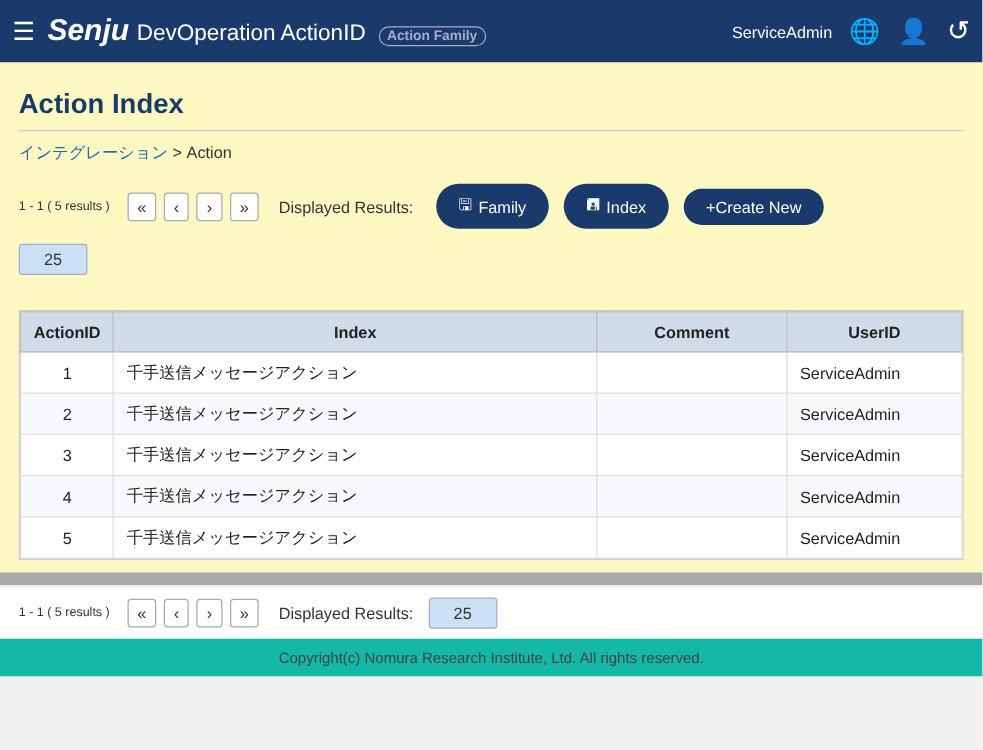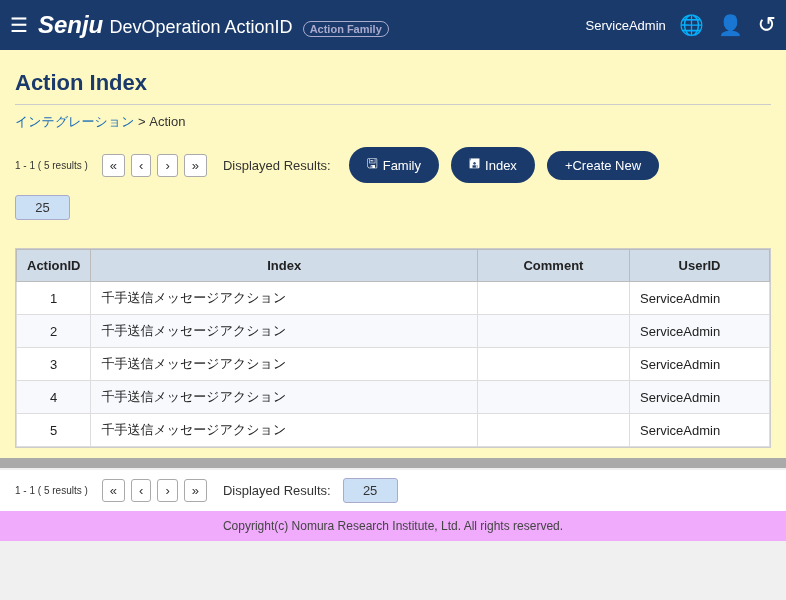--- a/index.html
+++ b/index.html
@@ -158,21 +158,21 @@
       display: flex;
       align-items: center;
       padding: 8px 0;
       gap: 6px;
       background: white;
       margin-top: 2px;
     }
 
     
     .footer {
-      background: #f0abfc;
+      background: #14b8a6;
       text-align: center;
       padding: 8px;
       font-size: 12px;
       color: #444;
       position: relative;
     }
 
     
     .scroll-area {
       background: #aaa;

